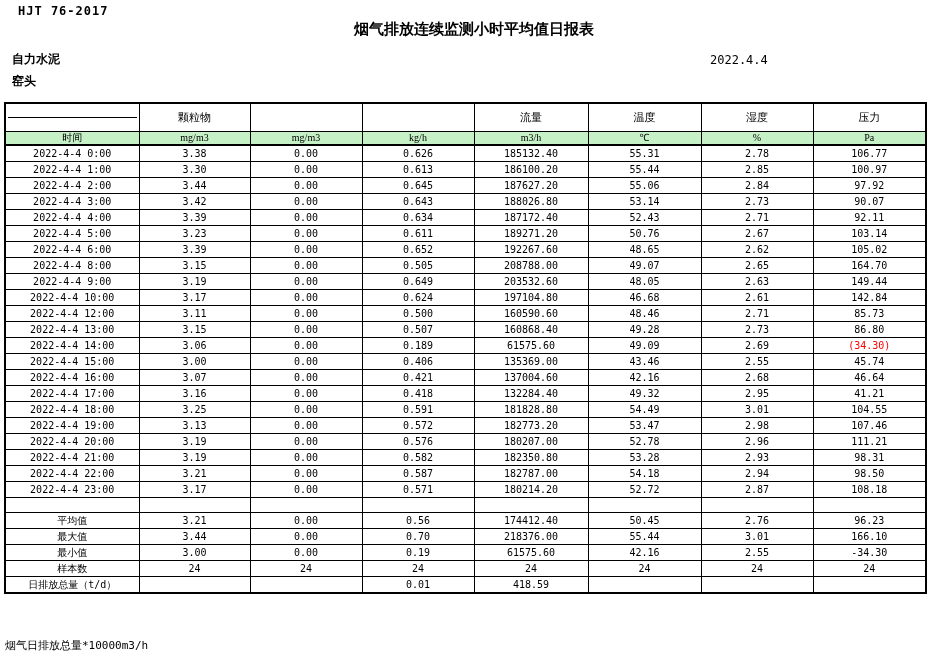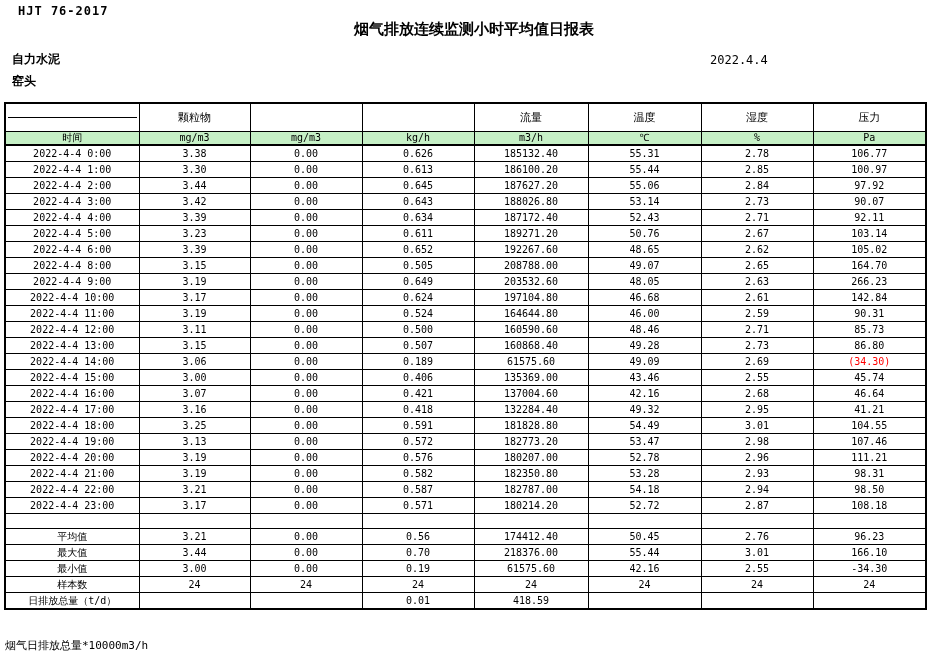--- a/index.html
+++ b/index.html
@@ -23,21 +23,21 @@
     border:1px solid #000;
     font-size:10px;font-weight:normal;
     text-align:center;vertical-align:middle;
     padding:0 2px;height:15px;line-height:15px;
     overflow:hidden;white-space:nowrap;
   }
   tr.group-row th{height:27px;line-height:27px;font-size:11px;}
   th.split-cell{padding:0;}
   th.split-cell .split-top{height:13px;border-bottom:1px solid #000;}
   th.split-cell .split-bottom{height:13px;}
-  tr.unit-row td{background:#c6f0c6;height:12px;line-height:12px;border-bottom:2px solid #000;}
+  tr.unit-row td{background:#c6f0c6;height:12px;line-height:12px;border-bottom:2px solid #000;font-family:Liberation Serif, serif;}
   td.red{color:#ff0000;}
   td.label-left{text-align:left;padding-left:6px;}
   tr.sep-row td{height:14px;}
 
   .footer-note{position:absolute;top:638px;left:5px;font-size:11px;}
   .footer-line2{position:absolute;top:653px;left:5px;font-size:11px;width:500px;margin-top:28px;}
   .footer-line2 .unit-label{position:absolute;left:180px;top:0;}
 </style>
 </head>
 <body>
@@ -166,43 +166,33 @@
         <td>164.70</td>
       </tr>
       <tr>
         <td>2022-4-4 9:00</td>
         <td>3.19</td>
         <td>0.00</td>
         <td>0.649</td>
         <td>203532.60</td>
         <td>48.05</td>
         <td>2.63</td>
-        <td>266.23</td>
+        <td>149.44</td>
       </tr>
       <tr>
         <td>2022-4-4 10:00</td>
         <td>3.17</td>
         <td>0.00</td>
         <td>0.624</td>
         <td>197104.80</td>
         <td>46.68</td>
         <td>2.61</td>
         <td>142.84</td>
       </tr>
       <tr>
-        <td>2022-4-4 11:00</td>
-        <td>3.19</td>
-        <td>0.00</td>
-        <td>0.524</td>
-        <td>164644.80</td>
-        <td>46.00</td>
-        <td>2.59</td>
-        <td>90.31</td>
-      </tr>
-      <tr>
         <td>2022-4-4 12:00</td>
         <td>3.11</td>
         <td>0.00</td>
         <td>0.500</td>
         <td>160590.60</td>
         <td>48.46</td>
         <td>2.71</td>
         <td>85.73</td>
       </tr>
       <tr>

